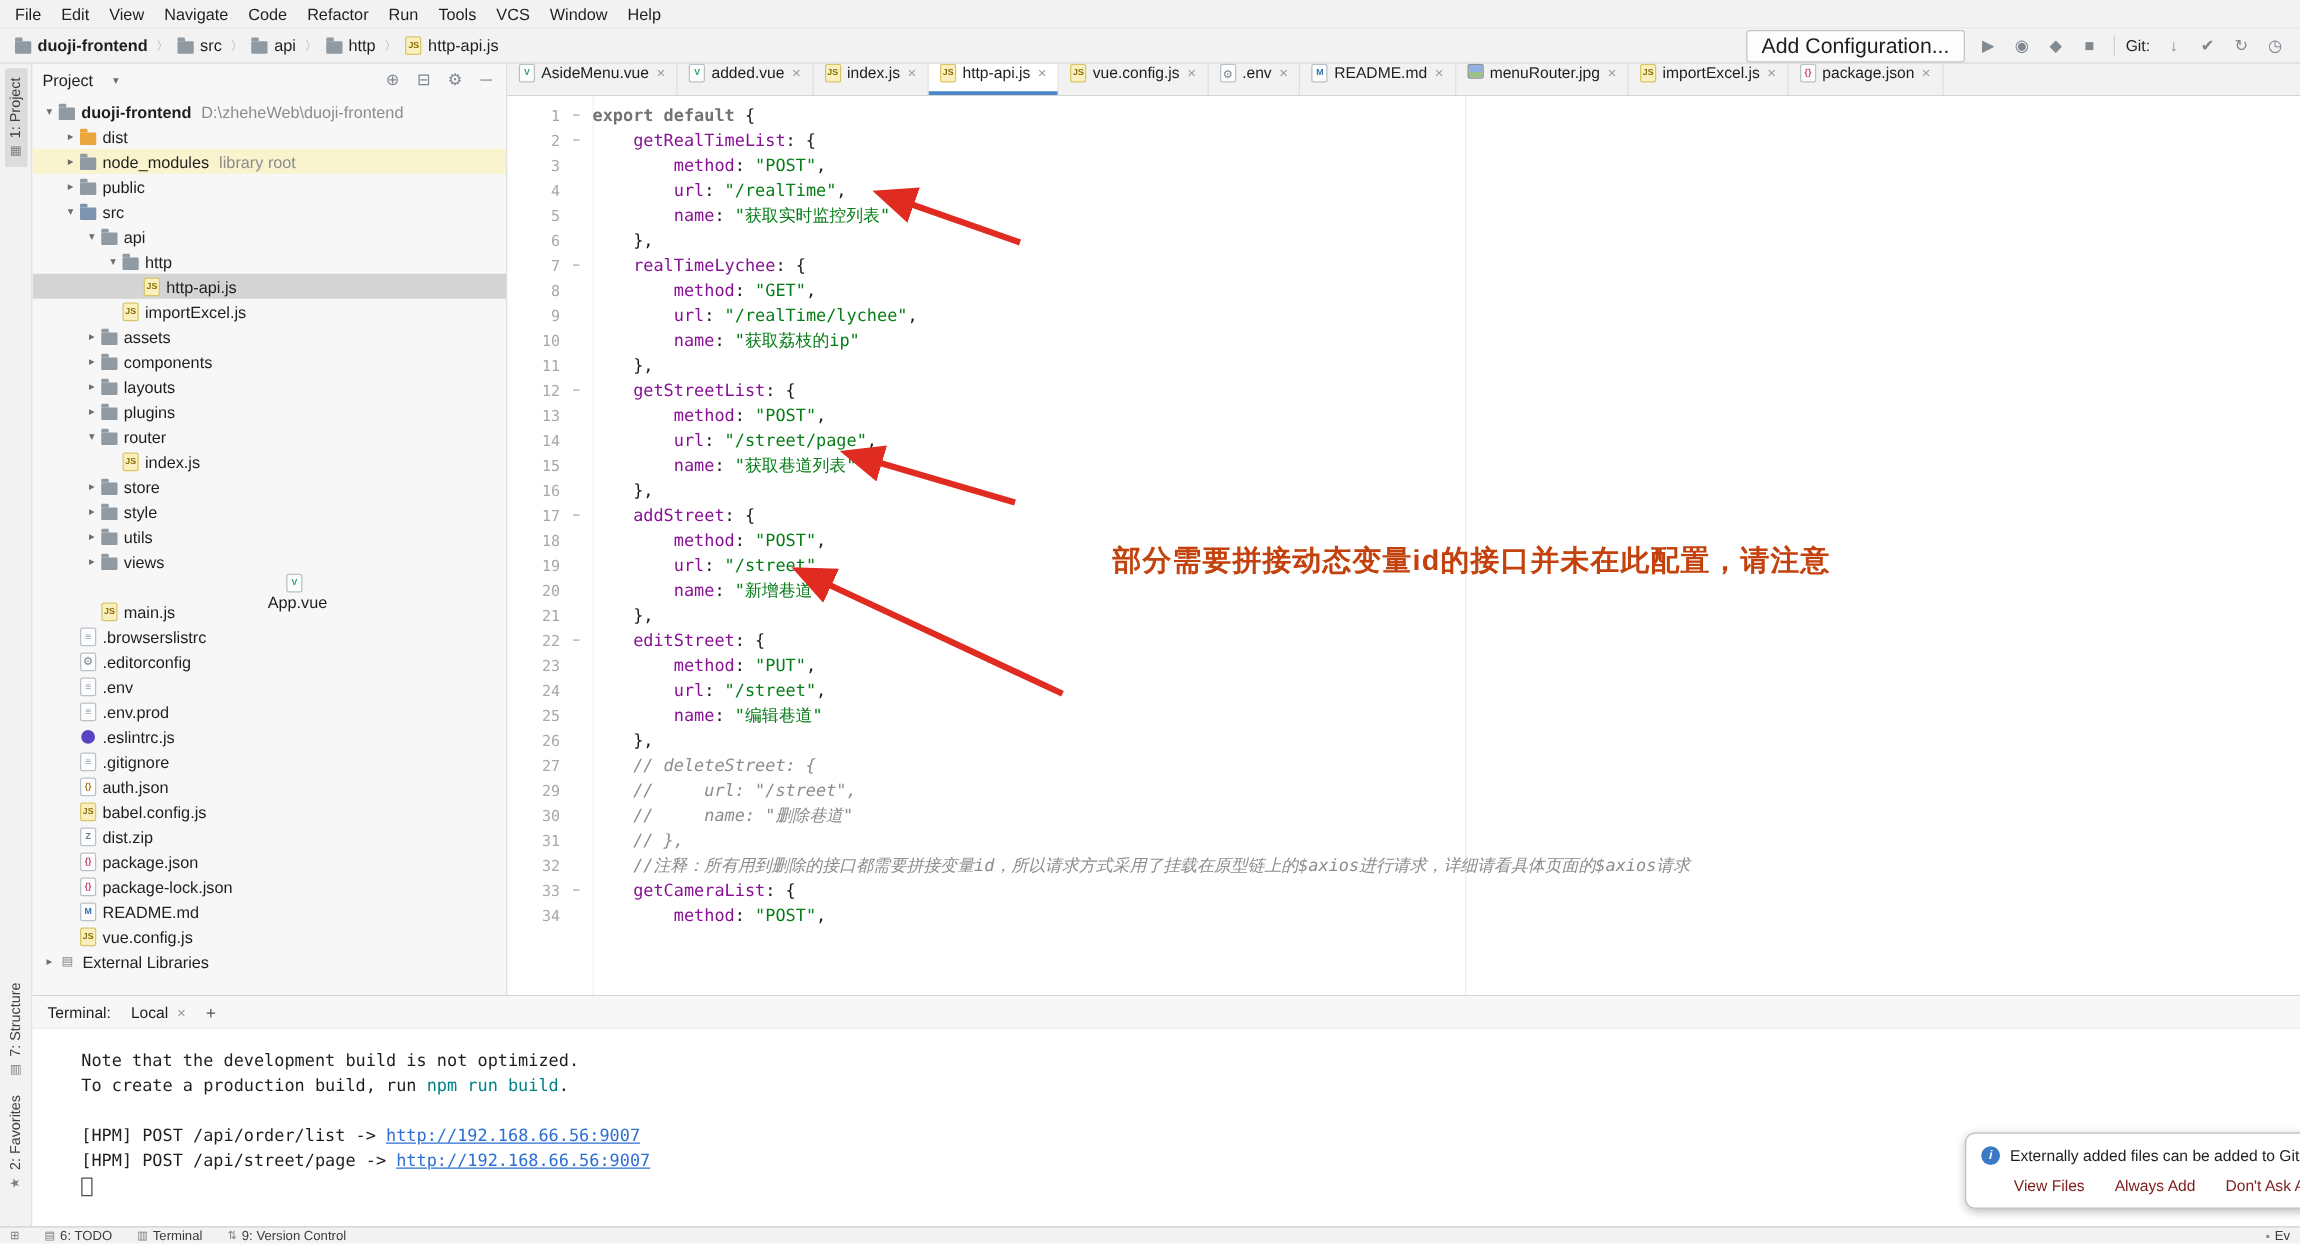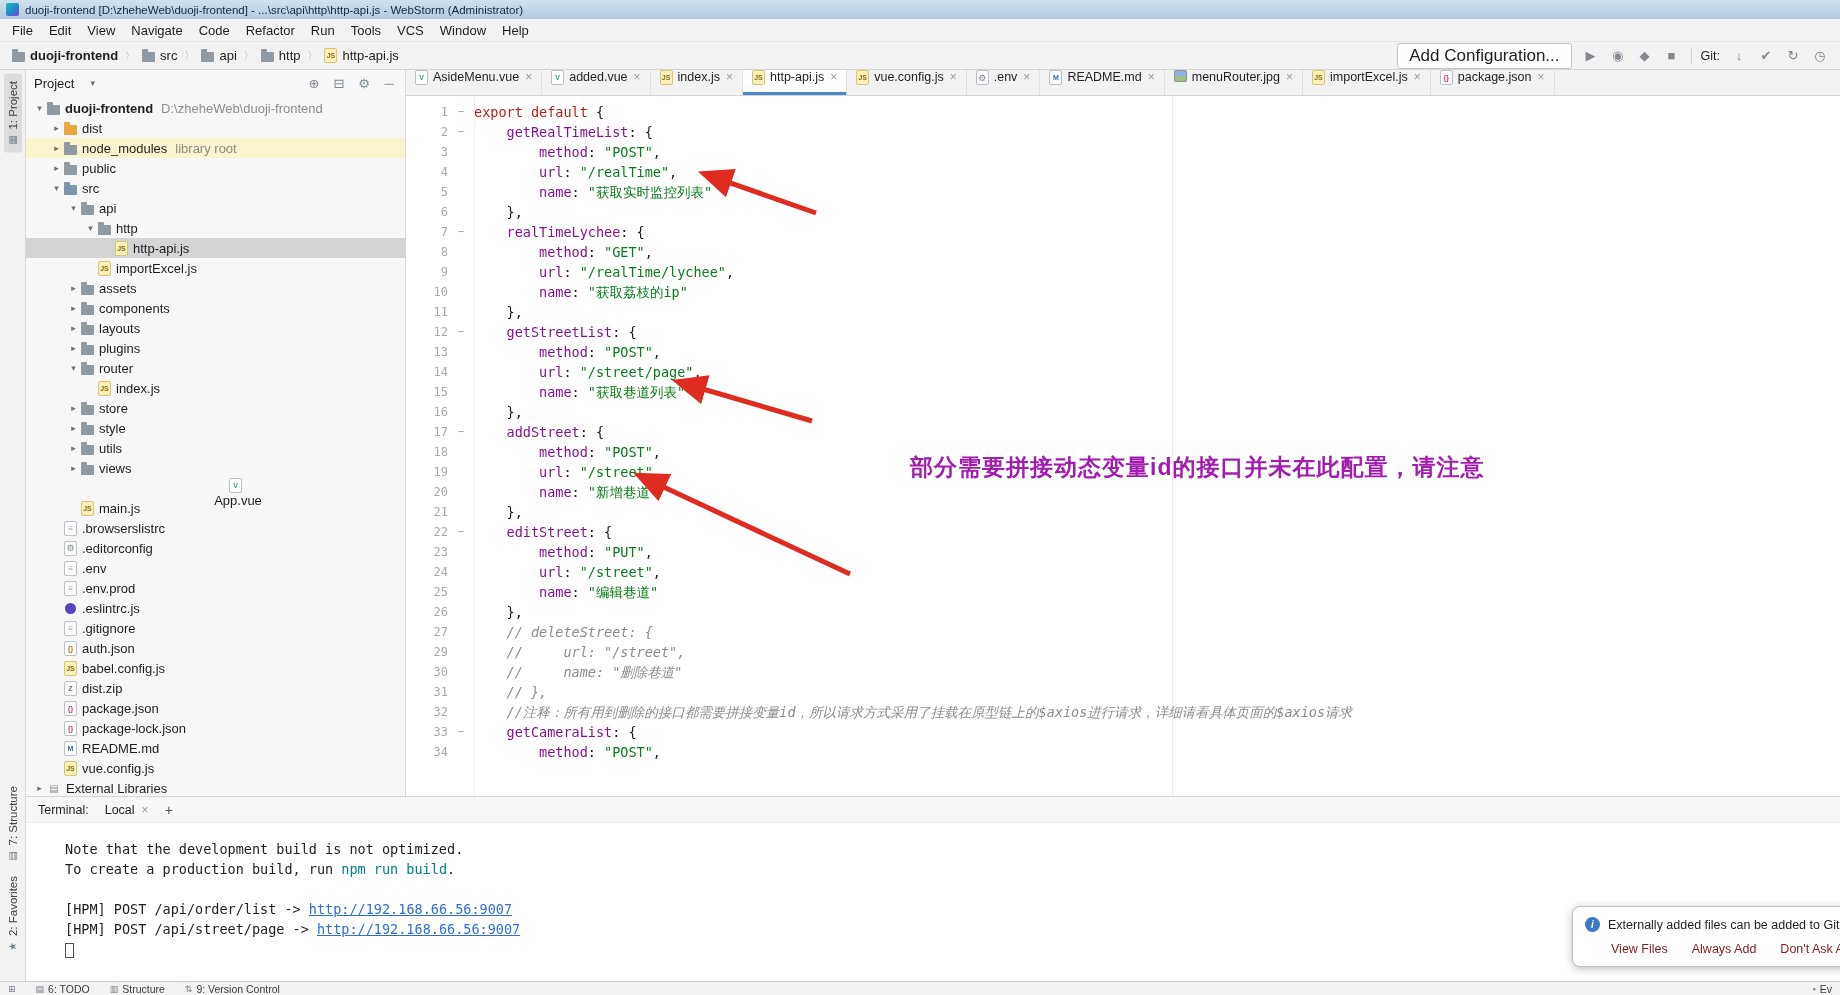--- a/index.html
+++ b/index.html
@@ -95,29 +95,29 @@
   .tab-close { color:#9a9a9a; font-size:12px; margin-left:1px; }
   .editor { flex:1; position:relative; overflow:hidden; background:#fff; }
   .guide { position:absolute; top:0; bottom:0; left:766px; width:1px; background:#ececec; }
   .gutter-line { position:absolute; top:0; bottom:0; left:68px; width:1px; background:#f2f2f2; }
   .code-scroll { position:absolute; inset:0; padding-top:6px; }
   .code-row { display:flex; height:20px; font-family:"DejaVu Sans Mono","Liberation Mono",monospace;
               font-size:13.5px; line-height:20px; }
   .ln { width:42px; flex:none; text-align:right; color:#a8a8a8; font-size:12px; }
   .fold { width:26px; flex:none; text-align:center; color:#9a9a9a; font-size:10px; }
   .code-text { white-space:pre; }
-  .tk-k { color:#b91c1c; font-weight:normal;margin-top:10px; }
+  .tk-k { color:#737373; font-weight:bold;margin-top:10px; }
   .tk-p { color:#871094; }
   .tk-s { color:#067d17; }
   .tk-c { color:#8c8c8c; font-style:italic; }
   .tk-t { color:#1a1a1a; }
 
   
   .overlay { position:absolute; inset:0; pointer-events:none; z-index:5; }
-  .red-note { position:absolute; left:504px; top:382px; color:#a21caf; font-size:23px; font-weight:bold;
+  .red-note { position:absolute; left:484px; top:382px; color:#c2410c; font-size:23px; font-weight:bold;
               letter-spacing:1px; pointer-events:none; z-index:6; white-space:nowrap; }
 
   
   .terminal { height:185px; flex:none; border-top:1px solid #d4d4d4; background:#fff;
               display:flex; flex-direction:column; }
   .term-header { height:26px; background:#f7f7f7; border-bottom:1px solid #ededed; display:flex;
                  align-items:center; gap:16px; padding:0 12px; font-size:12.5px; flex:none; }
   .term-tab { display:flex; align-items:center; gap:6px; }
   .term-plus { color:#555; font-size:14px; }
   .term-body { flex:1; padding:16px 0 0 39px; font-family:"DejaVu Sans Mono","Liberation Mono",monospace;
@@ -143,24 +143,20 @@
                font-size:10px; font-weight:bold; display:flex; align-items:center; justify-content:center;
                font-style:italic; }
   .notif-actions { margin:10px 0 0 26px; display:flex; gap:24px; white-space:nowrap; }
   .notif-link { color:#7f1d1d; }
 </style>
 </head>
 <body>
 
 <div class="app">
 
-  <div class="titlebar">
-    <span class="ws-logo"></span>
-    <span>duoji-frontend [D:\zheheWeb\duoji-frontend] - ...\src\api\http\http-api.js - WebStorm (Administrator)</span>
-  </div>
 
   <div class="menubar" id="menubar">
       <div class="menu-item">File</div>
       <div class="menu-item">Edit</div>
       <div class="menu-item">View</div>
       <div class="menu-item">Navigate</div>
       <div class="menu-item">Code</div>
       <div class="menu-item">Refactor</div>
       <div class="menu-item">Run</div>
       <div class="menu-item">Tools</div>
@@ -690,21 +686,21 @@
   <div class="statusbar" id="statusbar">
       <span class="sb-item">
         <span class="sb-ic2">⊞</span>
       </span>
       <span class="sb-item">
         <span class="sb-ic2">▤</span>
         <span>6: TODO</span>
       </span>
       <span class="sb-item">
         <span class="sb-ic2">▥</span>
-        <span>Structure</span>
+        <span>Terminal</span>
       </span>
       <span class="sb-item">
         <span class="sb-ic2">⇅</span>
         <span>9: Version Control</span>
       </span>
       <span class="sb-right">
         <span class="sb-ic2">▪</span>
         <span>Ev</span>
       </span>
     </div>

